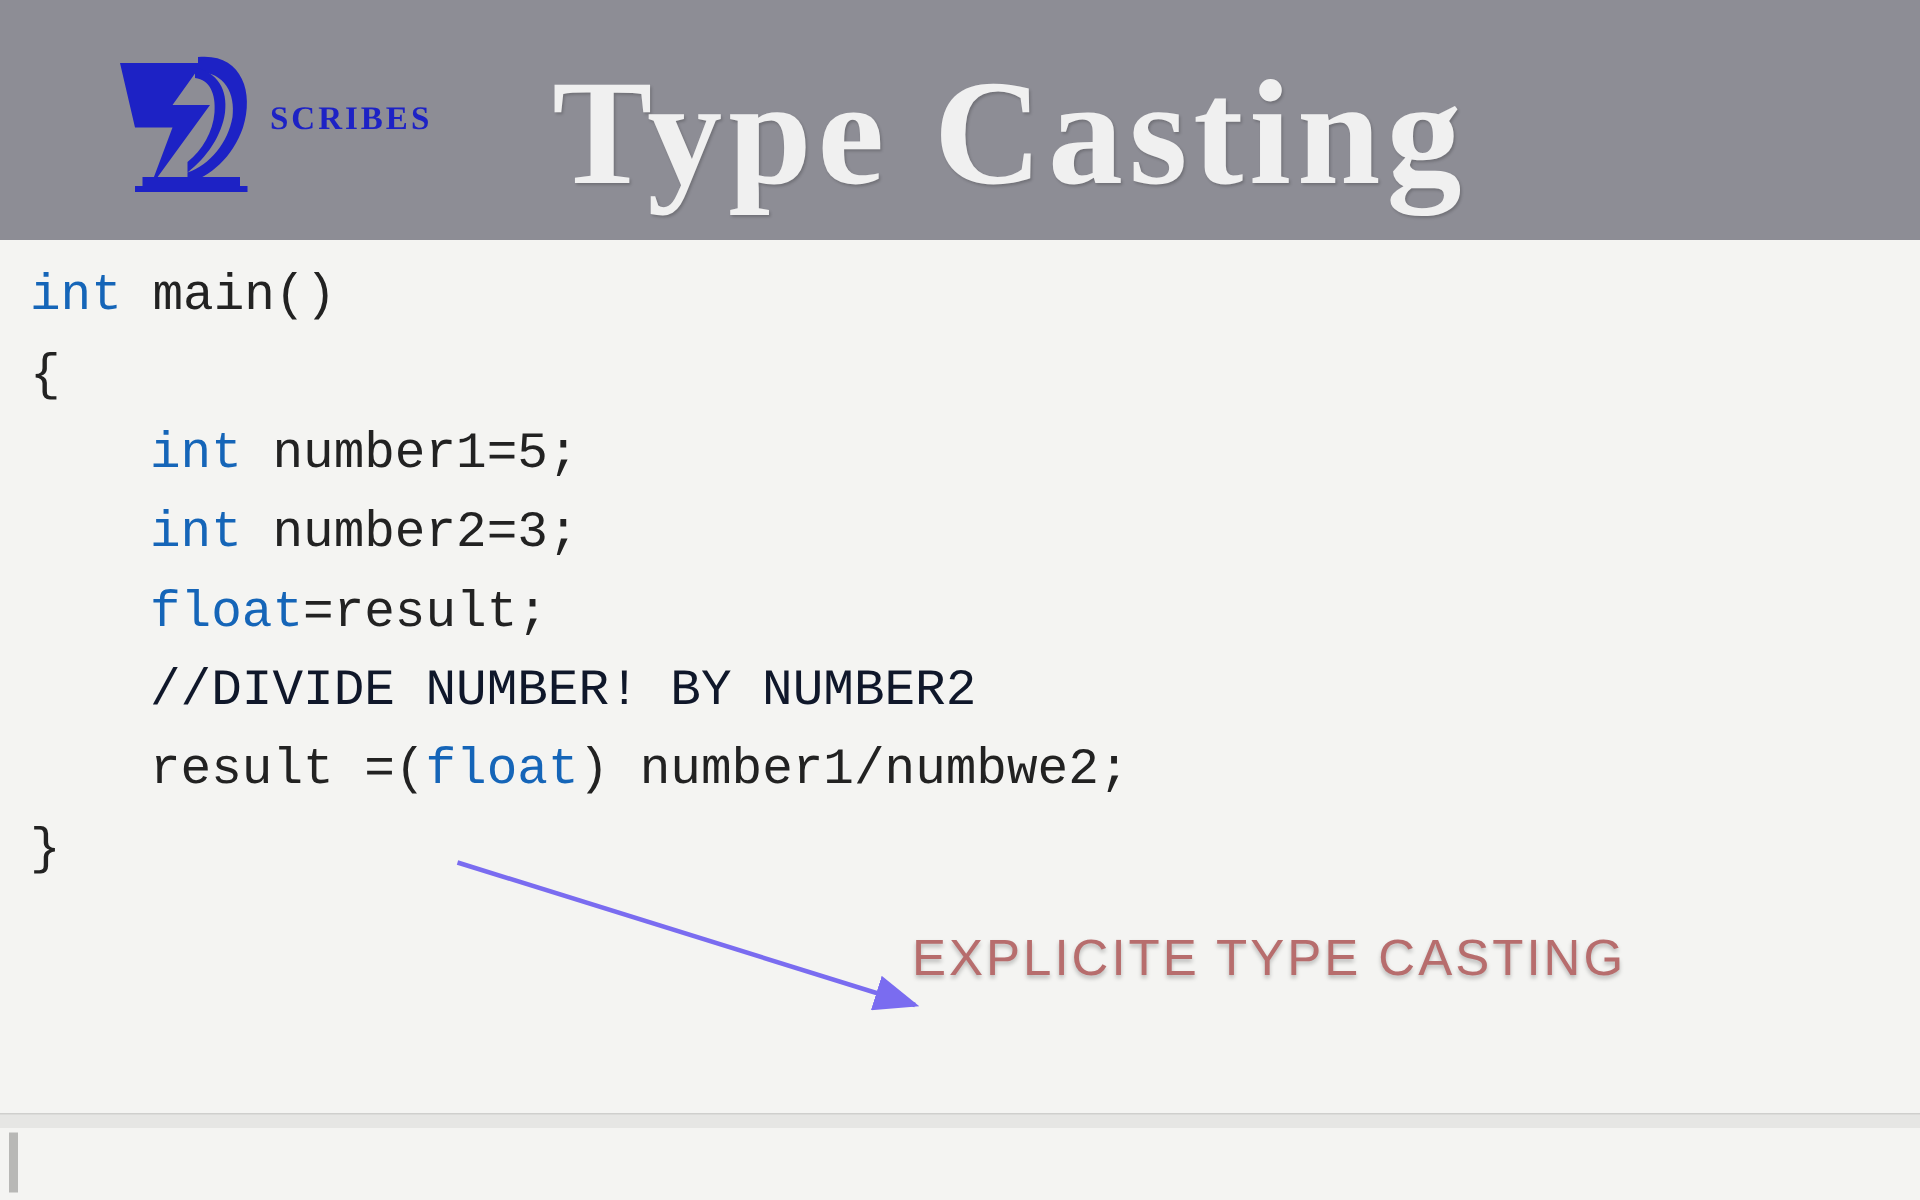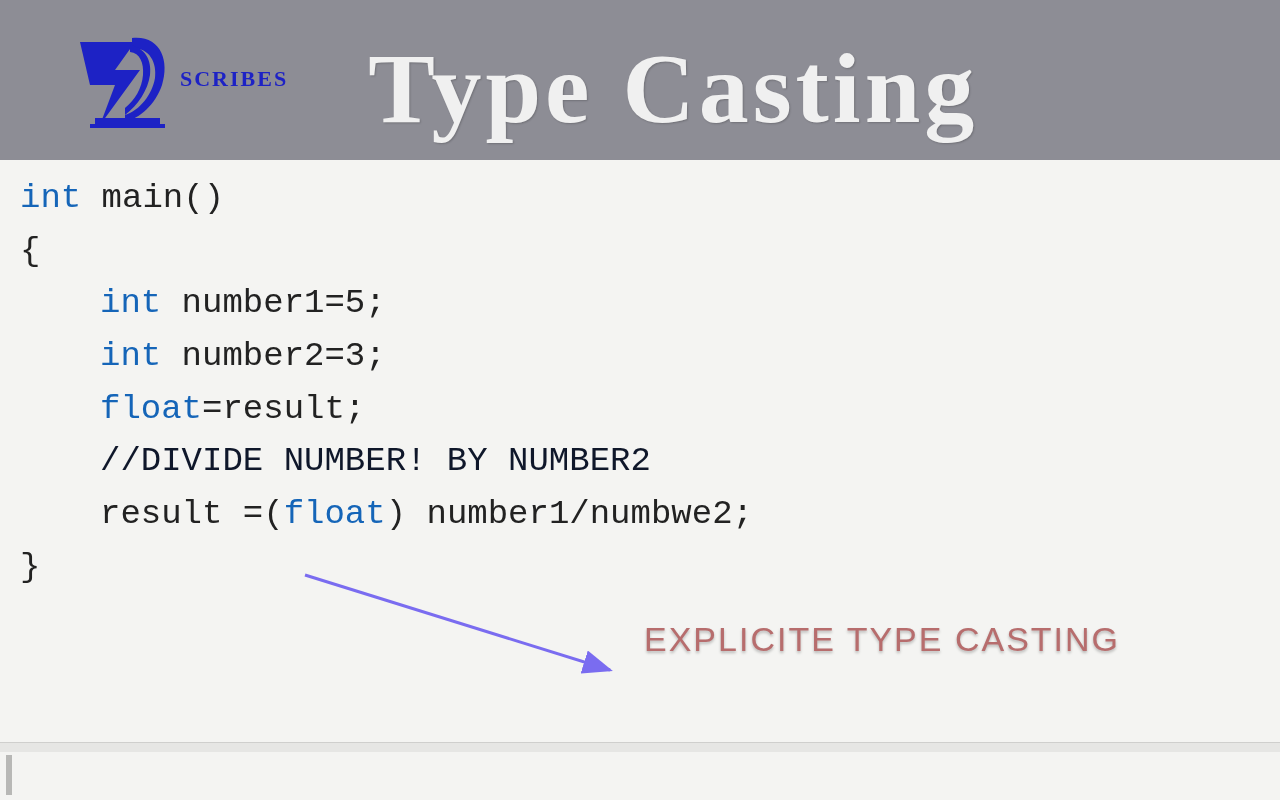--- a/index.html
+++ b/index.html
@@ -53,21 +53,21 @@
     font-size: 34px;
     line-height: 1.55;
     color: #222;
     background: #f4f4f2;
   }
   .indent { padding-left: 80px; }
   .kw { color: #1565b8; text-align: center; }
   .comment { color: #0f172a; }
   .annotation {
     position: absolute;
-    left: 644px;
+    left: 608px;
     top: 620px;
     font-family: Impact, 'Arial Black', sans-serif;
     font-size: 34px;
     letter-spacing: 2px;
     color: #b76d6d;
     text-shadow: 0 2px 3px rgba(0,0,0,0.25);
   }
   .arrow {
     position: absolute;
     left: 300px;

